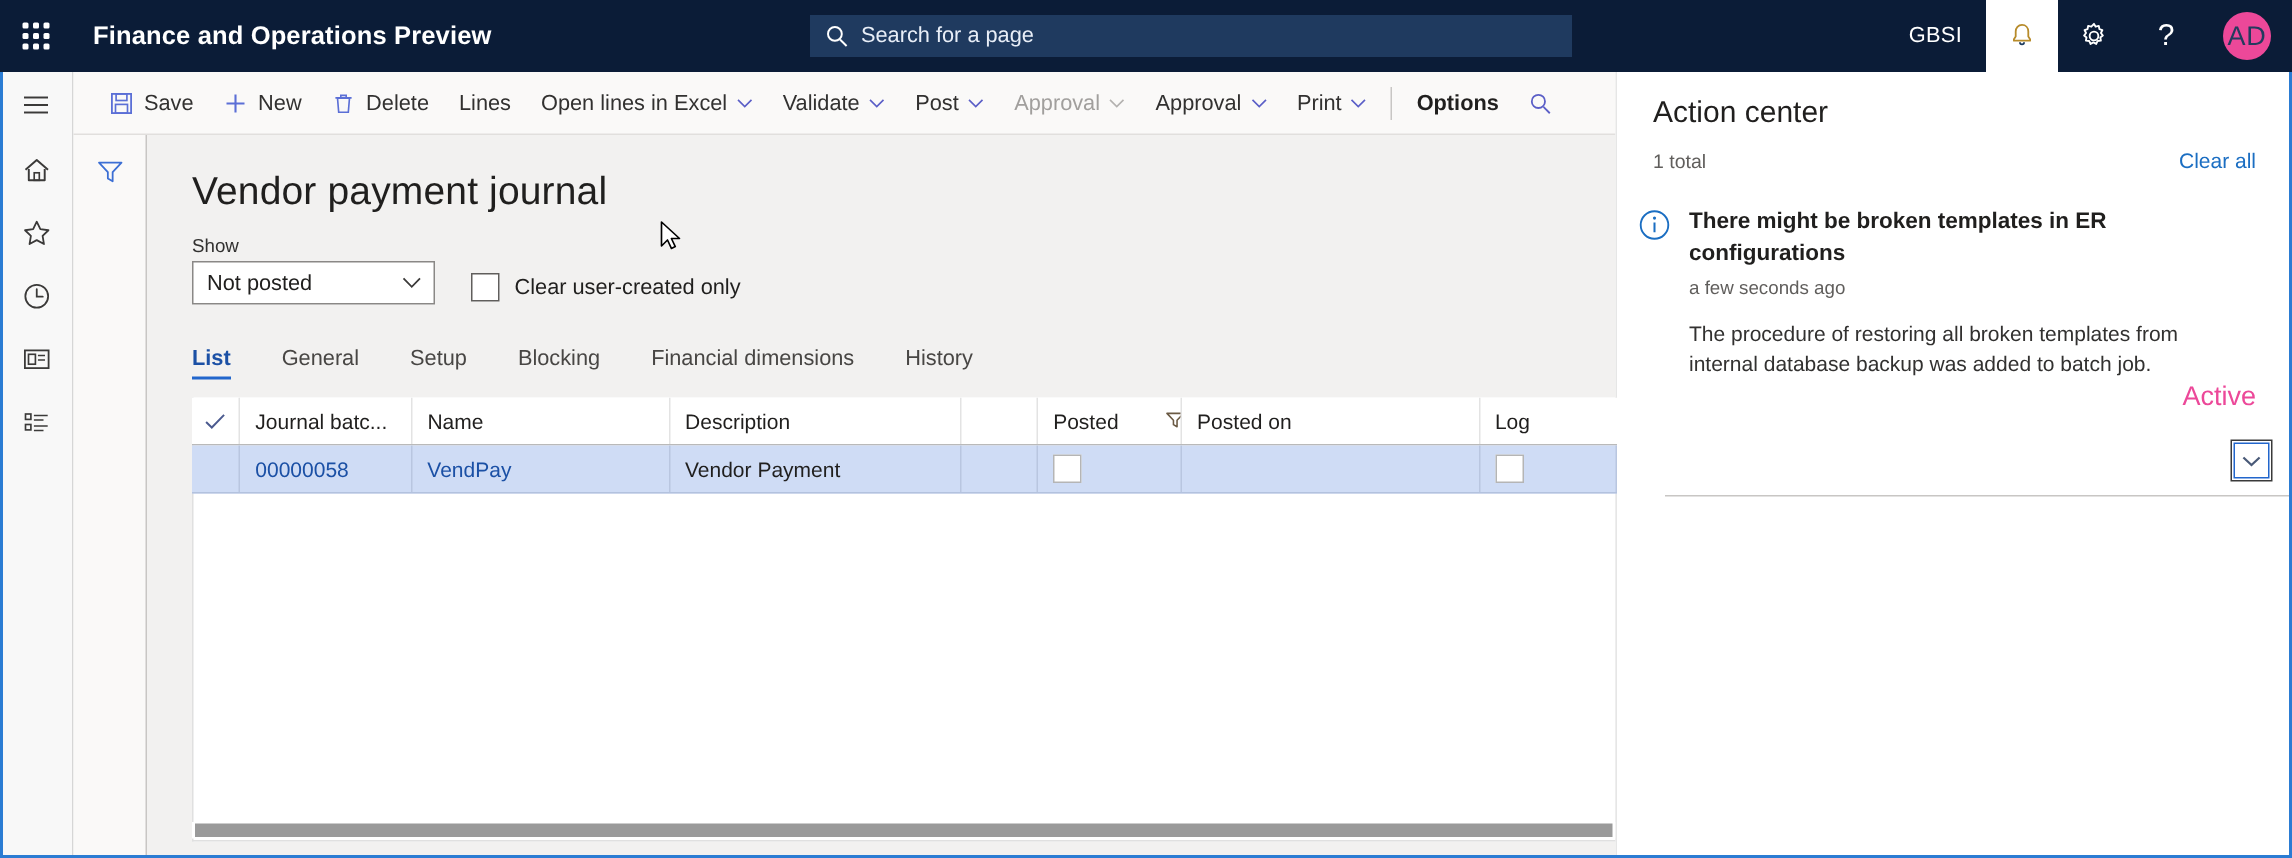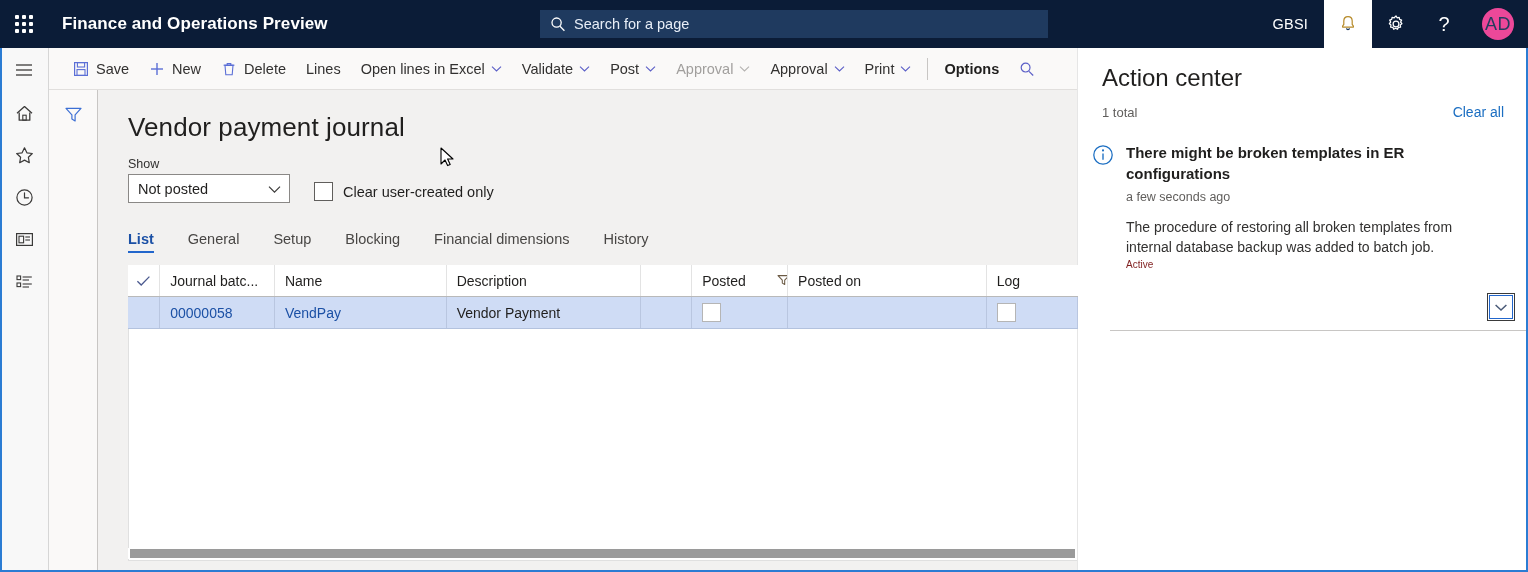--- a/index.html
+++ b/index.html
@@ -175,21 +175,21 @@
     background: #ffffff; border: 1px solid #e0e0e0; border-top: none;
     z-index: 0;
   }
 
   
   .actioncenter {
     position: absolute; left: 1077px; top: 48px; width: 451px; height: 524px;
     background: #ffffff; border-left: 1px solid #e6e6e6;
   }
   .ac-title {
-    font-size: 24px; color: #201f1e; margin: 16px 0 0 24px; font-weight: normal;
+    font-size: 20px; color: #201f1e; margin: 16px 0 0 24px; font-weight: normal;
   }
   .ac-sub {
     display: flex; align-items: center; justify-content: space-between;
     margin: 12px 24px 0 24px;
   }
   .ac-count { font-size: 13px; color: #605e5c; }
   .ac-clear { font-size: 14px; color: #1b6ec2; cursor: pointer; }
   .notif { display: flex; margin: 22px 0 0 0; padding: 0 24px 0 14px; position: relative; }
   .notif-ico { width: 34px; flex: 0 0 34px; padding-top: 2px; }
   .notif-body { flex: 1; }
@@ -198,21 +198,21 @@
     max-width: 310px;
   }
   .notif-time { font-size: 12.5px; color: #605e5c; margin-top: 6px; }
   .notif-text {
     font-size: 14px; color: #323130; line-height: 20px; margin-top: 13px;
     max-width: 345px;
   }
   .notif-statlabel {
     font-size: 13px; color: #201f1e; margin-top: 14px; letter-spacing: .4px;
   }
-  .notif-statval { font-size: 10px; color: #7f1d1d; margin-top: 2px; }
+  .notif-statval { font-size: 18px; color: #ec4899; margin-top: 2px; text-align: right; }
   .expand-btn {
     position: absolute; left: 1487px; top: 293px; width: 28px; height: 28px;
     border: 1px solid #3a3a3a; background: #ffffff;
     display: flex; align-items: center; justify-content: center; cursor: pointer;
   }
   .expand-inner {
     width: 24px; height: 24px; border: 1px solid #2266cc;
     display: flex; align-items: center; justify-content: center;
   }
   .ac-divider {

